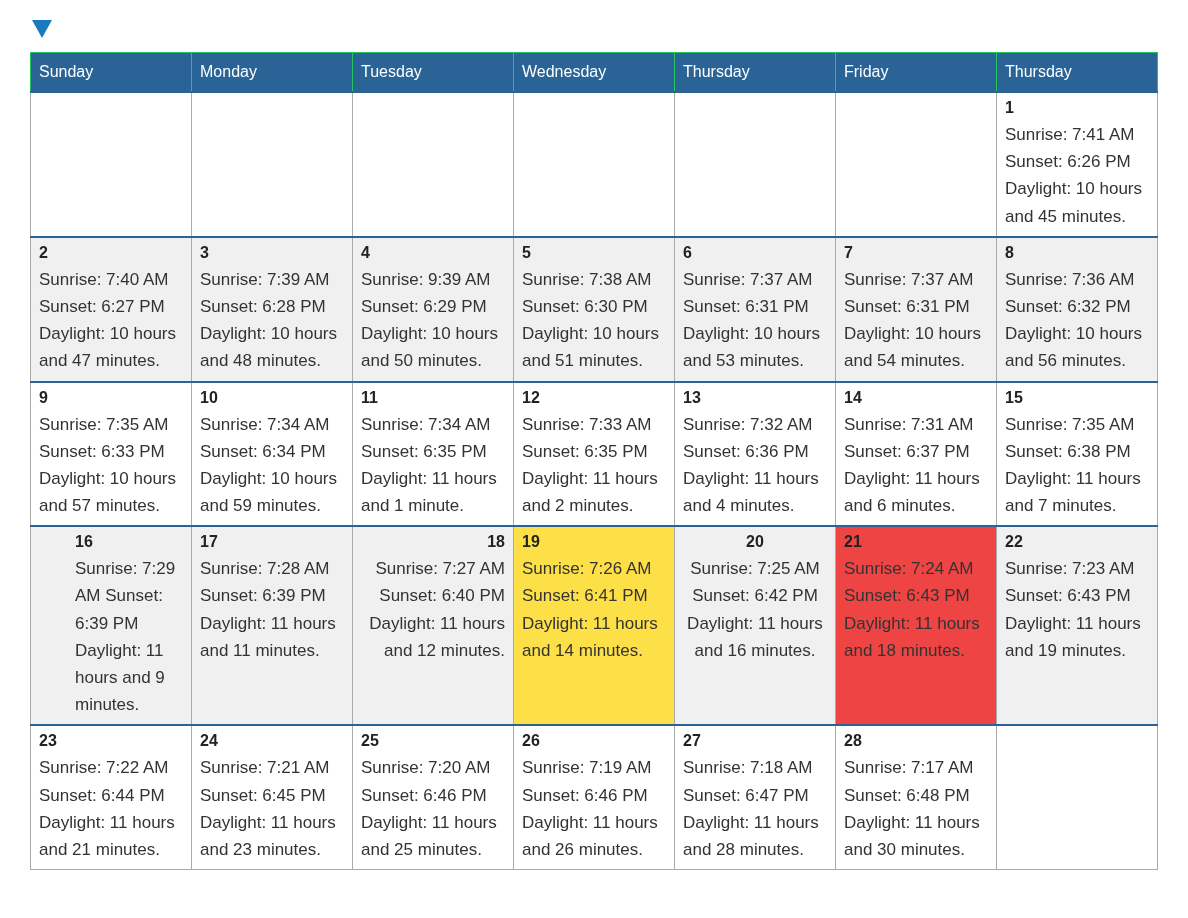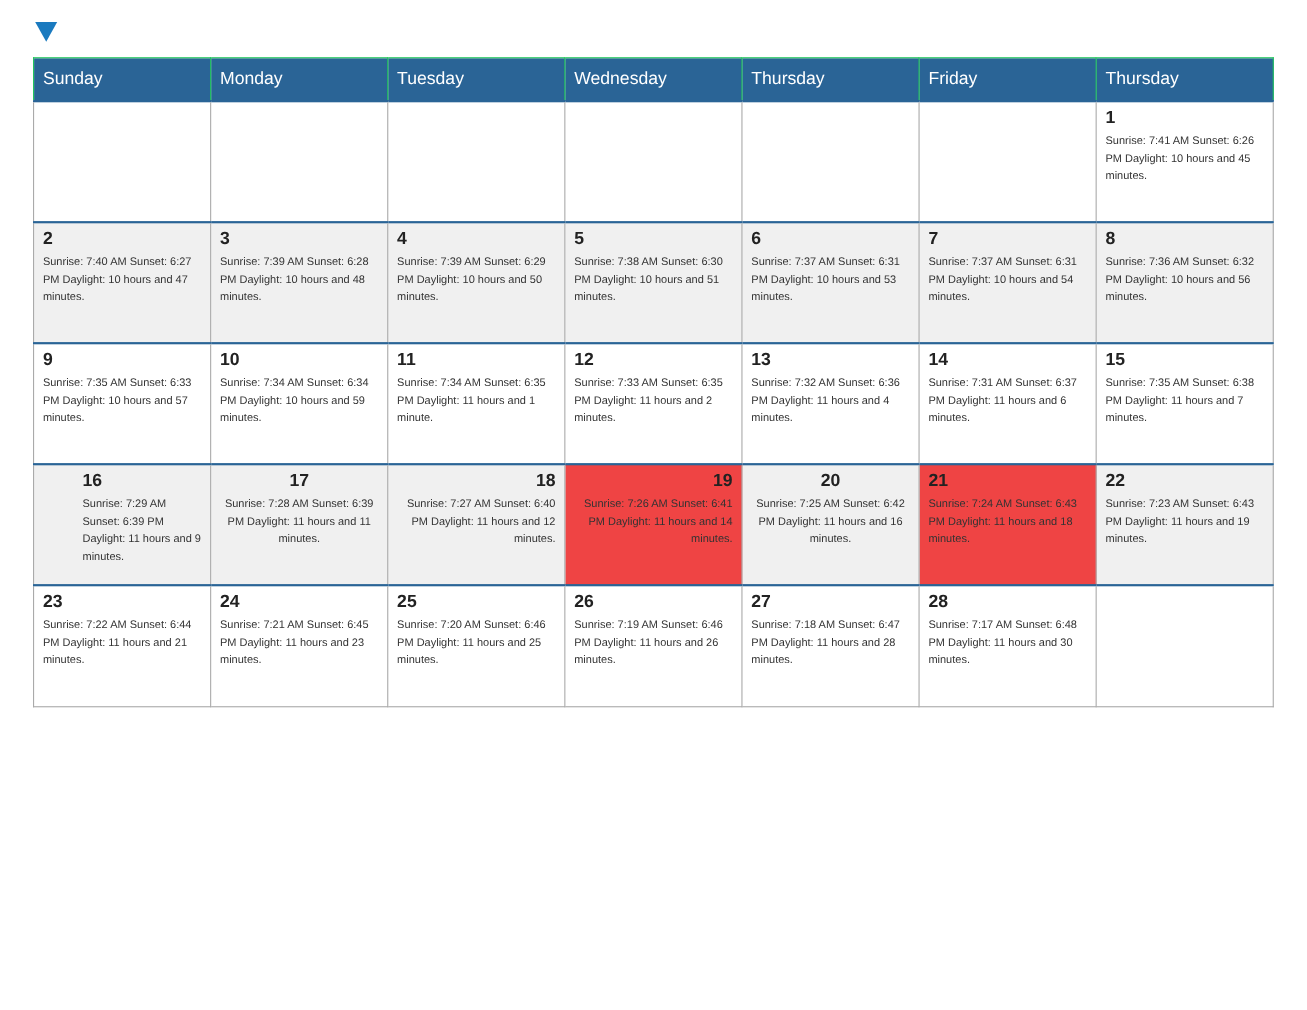--- a/index.html
+++ b/index.html
@@ -82,21 +82,21 @@
     .calendar-table tr:nth-child(even) td {
       background: #f5f5f5;
     }
     .day-number {
       font-size: 16px;
       font-weight: bold;
       color: #222;
       margin-bottom: 4px;
     }
     .day-info {
-      font-size: 10px;
+      font-size: 17px;
       color: #333;
       line-height: 1.6;
     }
     .empty-cell {
       background: #f9f9f9;
     }
     .week-row td {
       border-top: 2px solid #2a6496;
     }
   </style>
@@ -155,21 +155,21 @@
         </td>
         <td style="background: rgb(240, 240, 240);">
           <div class="day-number">3</div>
           <div class="day-info">Sunrise: 7:39 AM
 Sunset: 6:28 PM
 Daylight: 10 hours
 and 48 minutes.</div>
         </td>
         <td style="background: rgb(240, 240, 240);">
           <div class="day-number">4</div>
-          <div class="day-info">Sunrise: 7:39 AM
+          <div class="day-info">Sunrise: 9:39 AM
 Sunset: 6:29 PM
 Daylight: 10 hours
 and 50 minutes.</div>
         </td>
         <td style="background: rgb(240, 240, 240);">
           <div class="day-number">5</div>
           <div class="day-info">Sunrise: 7:38 AM
 Sunset: 6:30 PM
 Daylight: 10 hours
 and 51 minutes.</div>
@@ -248,35 +248,35 @@
         </td>
       </tr>
       <tr class="week-row">
         <td style="background: rgb(240, 240, 240); padding-left: 44px;">
           <div class="day-number">16</div>
           <div class="day-info">Sunrise: 7:29 AM
 Sunset: 6:39 PM
 Daylight: 11 hours
 and 9 minutes.</div>
         </td>
-        <td style="background: rgb(240, 240, 240); text-align: center;">
+        <td style="background: rgb(240, 240, 240);">
           <div class="day-number">17</div>
           <div class="day-info">Sunrise: 7:28 AM
 Sunset: 6:39 PM
 Daylight: 11 hours
 and 11 minutes.</div>
         </td>
         <td style="background: rgb(240, 240, 240); text-align: right;">
           <div class="day-number">18</div>
           <div class="day-info">Sunrise: 7:27 AM
 Sunset: 6:40 PM
 Daylight: 11 hours
 and 12 minutes.</div>
         </td>
-        <td style="background: #ef4444; text-align: right;">
+        <td style="background: #fde047;">
           <div class="day-number">19</div>
           <div class="day-info">Sunrise: 7:26 AM
 Sunset: 6:41 PM
 Daylight: 11 hours
 and 14 minutes.</div>
         </td>
         <td style="background: rgb(240, 240, 240); text-align: center;">
           <div class="day-number">20</div>
           <div class="day-info">Sunrise: 7:25 AM
 Sunset: 6:42 PM

